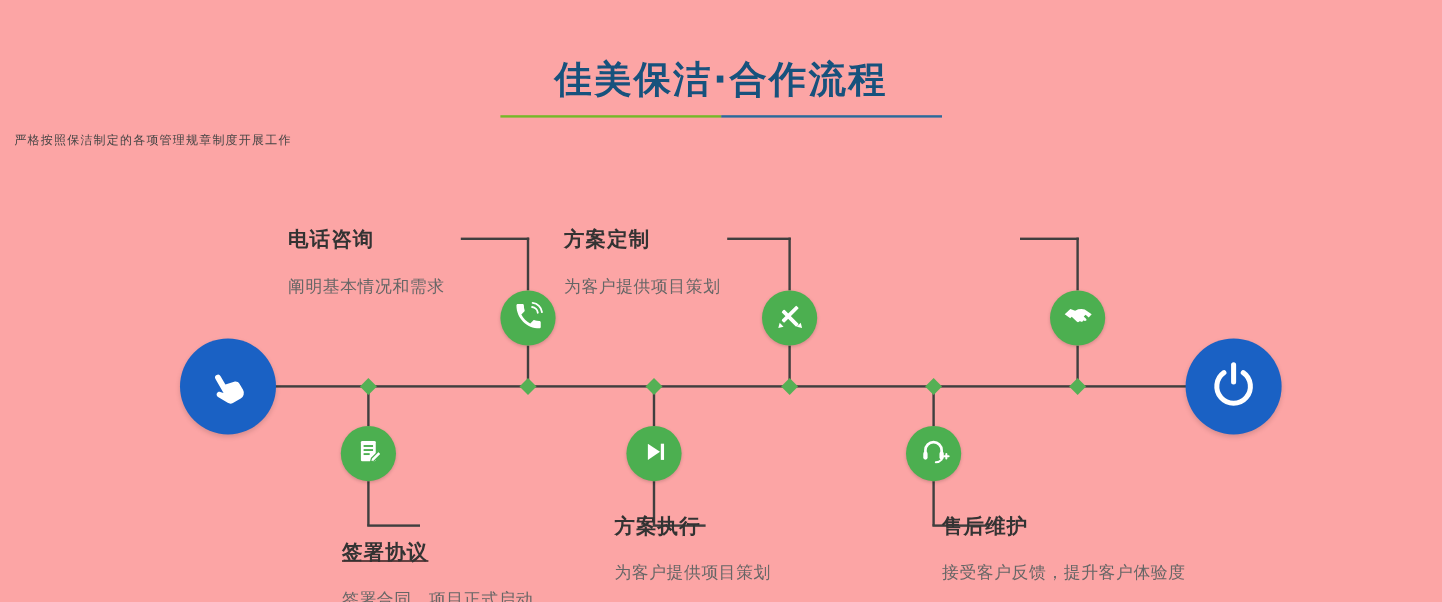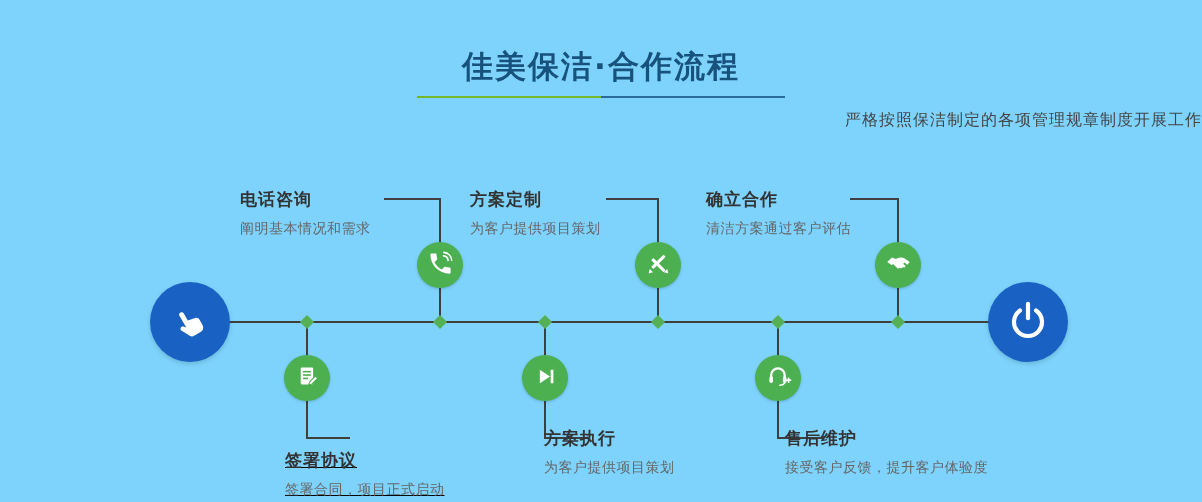--- a/index.html
+++ b/index.html
@@ -1,37 +1,37 @@
 <!DOCTYPE html>
 <html><head>
 <meta charset="utf-8">
 <style>
   * { margin: 0; padding: 0; box-sizing: border-box; }
   html, body { background: #ffffff; }
   body {
     font-family: "DejaVu Sans", "Liberation Sans", sans-serif;
     width: 1202px; height: 502px; overflow: hidden;
   }
-  .canvas { position: relative; width: 1202px; height: 502px; background: #7dd3fc; }
+  .canvas { position: relative; width: 1202px; height: 502px; background: #fca5a5; }
 
   
   .page-title {
     position: absolute; top: 46px; left: 0; right: 0;
     text-align: center; font-size: 31px; font-weight: bold;
     color: #17527d; letter-spacing: 2px;
   }
   .title-underline {
     position: absolute; top: 96px; left: 50%; margin-left: -184px;
     width: 368px; height: 2px; display: flex;
   }
   .title-underline .seg-green { flex: 1; background: #74b829; }
   .title-underline .seg-blue  { flex: 1; background: #2a6a9b; }
   .page-subtitle {
     position: absolute; top: 110px; left: 12px; right: 0;
-    text-align: right; font-size: 16px; color: #454545; letter-spacing: 1px;
+    text-align: left; font-size: 10px; color: #454545; letter-spacing: 1px;
   }
 
   
   .timeline-line {
     position: absolute; left: 190px; top: 321px; width: 838px; height: 2px;
     background: #3f3f3f;
   }
   .stem  { position: absolute; width: 2px; background: #3f3f3f; }
   .hline { position: absolute; height: 1.5px; background: #3f3f3f; }
   .vline { position: absolute; width: 1.5px; background: #3f3f3f; }
@@ -50,21 +50,21 @@
   .gcircle {
     position: absolute; width: 46px; height: 46px; border-radius: 50%;
     background: #4caf50; display: flex; align-items: center; justify-content: center;
     box-shadow: 0 1px 3px rgba(0,0,0,0.18);
   }
   .gcircle svg { width: 27px; height: 27px; }
 
   
   .label-group { position: absolute; text-align: left; }
   .step-label { font-size: 17px; font-weight: bold; color: #333333; letter-spacing: 1px; }
-  .step-desc  { font-size: 14px; color: #666666; margin-top: 9px; letter-spacing: 0.5px; }
+  .step-desc  { font-size: 14px; color: #666666; margin-top: 19px; letter-spacing: 0.5px; }
 </style>
 </head>
 <body>
 
 <div class="canvas">
 
   <h1 class="page-title">佳美保洁·合作流程</h1>
   <div class="title-underline">
     <span class="seg-green"></span>
     <span class="seg-blue"></span>
@@ -156,41 +156,37 @@
   <div class="vline" style="left:544px; top:401px; height:37px;"></div>
   <div class="hline" style="left:544px; top:437px; width:44px;"></div>
   <div class="gcircle" style="left:522px; top:355px;">
     <span>
       <svg viewBox="0 0 24 24">
         <path d="M7 6l9 6-9 6z" fill="#ffffff"></path>
         <rect x="16.6" y="6" width="2.4" height="12" fill="#ffffff"></rect>
       </svg>
     </span>
   </div>
-  <div class="label-group" style="left:544px; top:427px; width:220px;">
+  <div class="label-group" style="left:512px; top:427px; width:220px;">
     <div class="step-label">方案执行</div>
     <div class="step-desc">为客户提供项目策划</div>
   </div>
 
   <div class="stem" style="left:897px; top:288px; height:33px;"></div>
   <div class="diamond" style="left:893px; top:317px;"></div>
   <div class="hline" style="left:850px; top:198px; width:49px;"></div>
   <div class="vline" style="left:897px; top:198px; height:44px;"></div>
   <div class="gcircle" style="left:875px; top:242px;">
     <span>
       <svg viewBox="0 0 24 24">
         <path fill="#ffffff" d="M2 10.6l4.2-4 3.5 1.3 2.3-1 2.5-.3 2.3.4L22 10.6l-2.2 2.4-2.3-2-1.4 1.3 1.7 1.5c.4.4.5 1 .1 1.4-.4.4-1 .5-1.4.1l-.4-.3-.9.9c-.4.4-1 .4-1.4 0l-.5-.4-.7.7c-.4.4-1.1.4-1.5 0l-3.9-3.7-1.1 1z"></path>
         <circle cx="12" cy="11.4" r="1.6" fill="#ffffff"></circle>
       </svg>
     </span>
   </div>
-  <div class="label-group" style="left:706px; top:188px; width:200px;">
-    <div class="step-label">确立合作</div>
-    <div class="step-desc">清洁方案通过客户评估</div>
-  </div>
 
   <div class="stem" style="left:777px; top:323px; height:32px;"></div>
   <div class="diamond" style="left:773px; top:317px;"></div>
   <div class="vline" style="left:777px; top:401px; height:37px;"></div>
   <div class="hline" style="left:777px; top:437px; width:46px;"></div>
   <div class="gcircle" style="left:755px; top:355px;">
     <span>
       <svg viewBox="0 0 24 24">
         <path d="M5.5 13v-2.2a6 6 0 0 1 12 0V13" fill="none" stroke="#ffffff" stroke-width="2"></path>
         <rect x="3.9" y="11.8" width="3.2" height="6" rx="1.6" fill="#ffffff"></rect>

